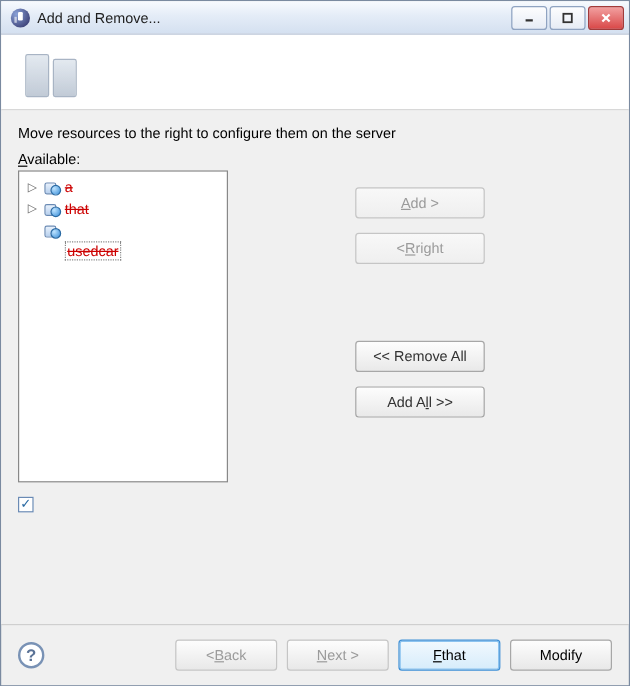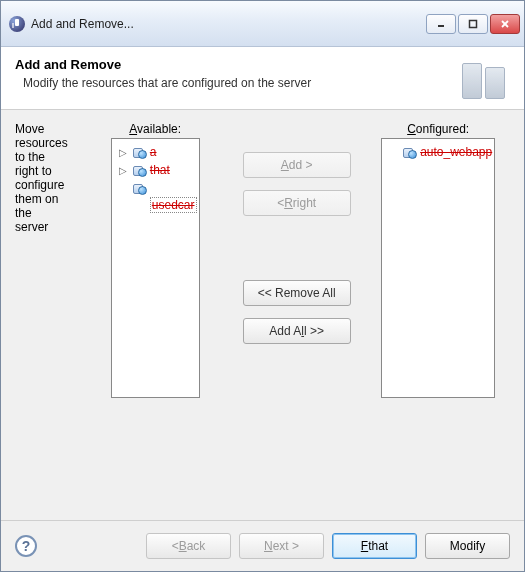--- a/index.html
+++ b/index.html
@@ -14,21 +14,21 @@
   }
   .window {
     width: 525px;
     height: 572px;
     border: 1px solid #7a8aa0;
     display: flex;
     flex-direction: column;
     background: #f0f0f0;
   }
   .titlebar {
-    height: 46px;
+    height: 28px;
     background: linear-gradient(to bottom, #f7fafe 0%, #e4ecf7 45%, #d4e0f0 100%);
     border-bottom: 1px solid #b6c3d6;
     display: flex;
     align-items: center;
     padding: 0 4px 0 8px;
   }
   .titlebar .app-icon {
     width: 16px; height: 16px;
     margin-right: 6px;
     border-radius: 50%;
@@ -100,33 +100,33 @@
     background: linear-gradient(to bottom, #dfe6ee, #b7c2d0);
     border: 1px solid #9aa8ba;
     border-radius: 2px;
   }
   .srv-box.a { height: 36px; }
   .srv-box.b { height: 32px; }
   .content {
     padding: 12px 14px 4px 14px;
     flex: 1;
     display: flex;
+    flex-direction: column;
     background: #f0f0f0;
   }
   .instr {
     margin-bottom: 8px;
   }
   .cols {
     display: flex;
     align-items: stretch;
   }
   .col {
     display: flex;
     flex-direction: column;
-    align-items: center;
   }
   .col.left, .col.right { width: 175px; }
   .col.mid {
     flex: 1;
     display: flex;
     flex-direction: column;
     align-items: center;
     padding-top: 30px;
     gap: 12px;
   }
@@ -284,24 +284,20 @@
       <div class="win-btn close">
         <svg width="10" height="10">
             <line x1="2" y1="2" x2="8" y2="8" stroke="#fff" stroke-width="1.8"></line>
             <line x1="8" y1="2" x2="2" y2="8" stroke="#fff" stroke-width="1.8"></line>
           </svg>
       </div>
     </div>
   </div>
 
   <div class="banner">
-    <div class="banner-text">
-      <h1>Add and Remove</h1>
-      <p>Modify the resources that are configured on the server</p>
-    </div>
     <div class="banner-icon">
       <div class="srv-box a"></div>
       <div class="srv-box b"></div>
     </div>
   </div>
 
   <div class="content">
     <div class="instr">Move resources to the right to configure them on the server</div>
 
     <div class="cols">
@@ -340,30 +336,20 @@
         <div class="xfer-btn">
             <span>&lt;&lt; Remove All</span>
           </div>
         <div class="xfer-btn">
             <span>Add A</span>
             <span class="ul">l</span>
             <span>l &gt;&gt;</span>
           </div>
       </div>
 
-      <div class="col right">
-        <div class="lbl"><span class="ul">C</span><span>onfigured:</span></div>
-        <div class="listbox" id="configured-list">
-            <div class="tree-item">
-              <span class="twist"></span>
-              <span class="mod-icon"></span>
-              <span class="txt">auto_webapp</span>
-            </div>
-          </div>
-      </div>
     </div>
 
     <div class="check-row">
       <div class="check">✓</div>
     </div>
   </div>
 
   <div class="footer">
     <div class="help-icon">?</div>
     <div class="footer-spacer"></div>

